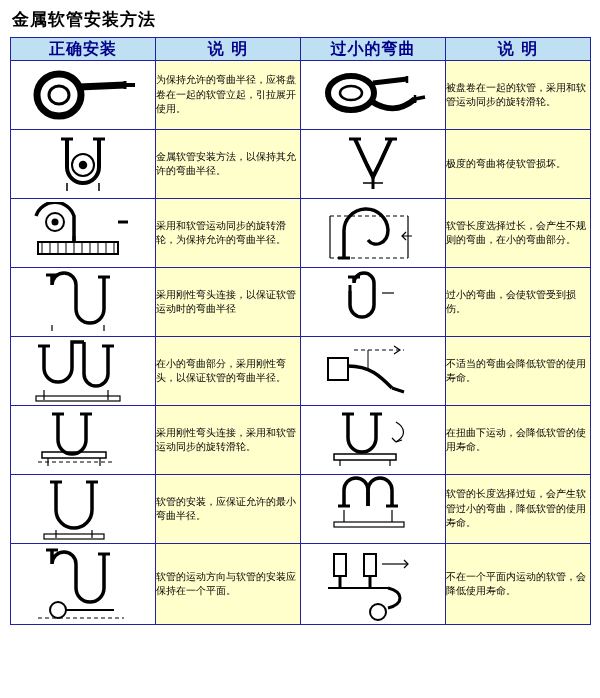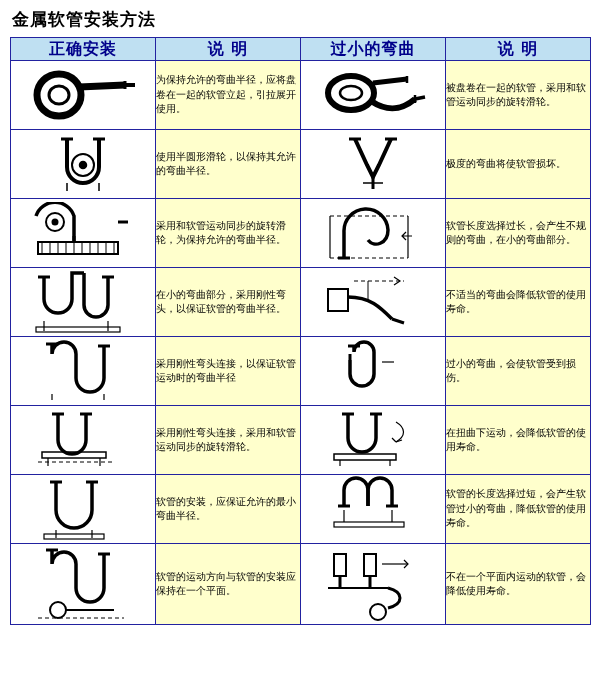--- a/index.html
+++ b/index.html
@@ -132,21 +132,21 @@
           <svg width="125" height="62" viewBox="0 0 125 62">
             <g fill="none" stroke="#000" stroke-width="2.5">
               <path d="M46 6 L46 34 A16 16 0 0 0 78 34 L78 6" stroke-width="4"></path>
               <circle cx="62" cy="32" r="11" stroke-width="2"></circle>
               <circle cx="62" cy="32" r="3" fill="#000"></circle>
               <path d="M40 6 L52 6 M72 6 L84 6" stroke-width="3"></path>
               <path d="M46 50 L46 58 M78 50 L78 58" stroke-width="1.5"></path>
             </g>
           </svg>
         </td>
-        <td class="txt">使用半圆形滑轮，以保持其允许的弯曲半径。</td>
+        <td class="txt">金属软管安装方法，以保持其允许的弯曲半径。</td>
         <td class="pic">
           <svg width="125" height="62" viewBox="0 0 125 62">
             <g fill="none" stroke="#000" stroke-width="2.5">
               <path d="M44 6 L56 32 L62 44 L68 32 L80 6" stroke-width="4"></path>
               <path d="M38 6 L50 6 M74 6 L86 6" stroke-width="3"></path>
               <path d="M62 44 L62 56" stroke-width="3"></path>
               <path d="M52 50 L72 50" stroke-width="1.5"></path>
             </g>
           </svg>
         </td>
@@ -181,20 +181,44 @@
             </g>
           </svg>
         </td>
         <td class="txt">软管长度选择过长，会产生不规则的弯曲，在小的弯曲部分。</td>
       </tr>
 
       <tr>
         <td class="pic">
           <svg width="130" height="66" viewBox="0 0 130 66">
             <g fill="none" stroke="#000" stroke-width="2">
+              <path d="M34 6 L34 16 A12 12 0 0 1 58 16 L58 40 A14 14 0 0 0 86 40 L86 8" stroke-width="3.5"></path>
+              <path d="M28 6 L40 6 M80 8 L92 8" stroke-width="3"></path>
+              <path d="M34 56 L34 62 M86 56 L86 62" stroke-width="1.2"></path>
+            </g>
+          </svg>
+        </td>
+        <td class="txt">采用刚性弯头连接，以保证软管运动时的弯曲半径</td>
+        <td class="pic">
+          <svg width="130" height="66" viewBox="0 0 130 66">
+            <g fill="none" stroke="#000" stroke-width="2">
+              <path d="M46 8 L46 14 A10 10 0 0 1 66 14 L66 36 A12 12 0 0 1 42 36 L42 22" stroke-width="3.5"></path>
+              <path d="M40 8 L52 8" stroke-width="3"></path>
+              <path d="M42 22 L42 16" stroke-width="3"></path>
+              <path d="M74 24 L86 24" stroke-width="1.2"></path>
+            </g>
+          </svg>
+        </td>
+        <td class="txt">过小的弯曲，会使软管受到损伤。</td>
+      </tr>
+
+      <tr>
+        <td class="pic">
+          <svg width="130" height="66" viewBox="0 0 130 66">
+            <g fill="none" stroke="#000" stroke-width="2">
               <path d="M26 8 L26 30 A14 14 0 0 0 54 30 L54 8" stroke-width="3.5"></path>
               <path d="M54 8 L54 4 L66 4" stroke-width="3.5"></path>
               <path d="M66 4 L66 36 A12 12 0 0 0 90 36 L90 8" stroke-width="3.5"></path>
               <path d="M20 8 L32 8 M84 8 L96 8" stroke-width="3"></path>
               <path d="M26 52 L26 62 M90 52 L90 62" stroke-width="1.2"></path>
               <rect x="18" y="58" width="84" height="5" stroke-width="1.2"></rect>
             </g>
           </svg>
         </td>
         <td class="txt">在小的弯曲部分，采用刚性弯头，以保证软管的弯曲半径。</td>
@@ -204,44 +228,20 @@
               <rect x="20" y="20" width="20" height="22" stroke-width="2"></rect>
               <path d="M40 28 C62 28, 72 38, 84 50" stroke-width="3.5"></path>
               <path d="M84 50 L96 54" stroke-width="3"></path>
               <path d="M46 12 L96 12" stroke-width="1" stroke-dasharray="4 3"></path>
               <path d="M60 12 L60 30" stroke-width="1"></path>
               <path d="M86 16 L92 12 L86 8" stroke-width="1.2"></path>
             </g>
           </svg>
         </td>
         <td class="txt">不适当的弯曲会降低软管的使用寿命。</td>
-      </tr>
-
-      <tr>
-        <td class="pic">
-          <svg width="130" height="66" viewBox="0 0 130 66">
-            <g fill="none" stroke="#000" stroke-width="2">
-              <path d="M34 6 L34 16 A12 12 0 0 1 58 16 L58 40 A14 14 0 0 0 86 40 L86 8" stroke-width="3.5"></path>
-              <path d="M28 6 L40 6 M80 8 L92 8" stroke-width="3"></path>
-              <path d="M34 56 L34 62 M86 56 L86 62" stroke-width="1.2"></path>
-            </g>
-          </svg>
-        </td>
-        <td class="txt">采用刚性弯头连接，以保证软管运动时的弯曲半径</td>
-        <td class="pic">
-          <svg width="130" height="66" viewBox="0 0 130 66">
-            <g fill="none" stroke="#000" stroke-width="2">
-              <path d="M46 8 L46 14 A10 10 0 0 1 66 14 L66 36 A12 12 0 0 1 42 36 L42 22" stroke-width="3.5"></path>
-              <path d="M40 8 L52 8" stroke-width="3"></path>
-              <path d="M42 22 L42 16" stroke-width="3"></path>
-              <path d="M74 24 L86 24" stroke-width="1.2"></path>
-            </g>
-          </svg>
-        </td>
-        <td class="txt">过小的弯曲，会使软管受到损伤。</td>
       </tr>
 
       <tr>
         <td class="pic">
           <svg width="130" height="64" viewBox="0 0 130 64">
             <g fill="none" stroke="#000" stroke-width="2">
               <path d="M40 6 L40 32 A14 14 0 0 0 68 32 L68 6" stroke-width="3.5"></path>
               <path d="M34 6 L46 6 M62 6 L74 6" stroke-width="3"></path>
               <rect x="24" y="44" width="64" height="6" stroke-width="1.5"></rect>
               <path d="M30 50 L30 58 M82 50 L82 58" stroke-width="1.2"></path>

